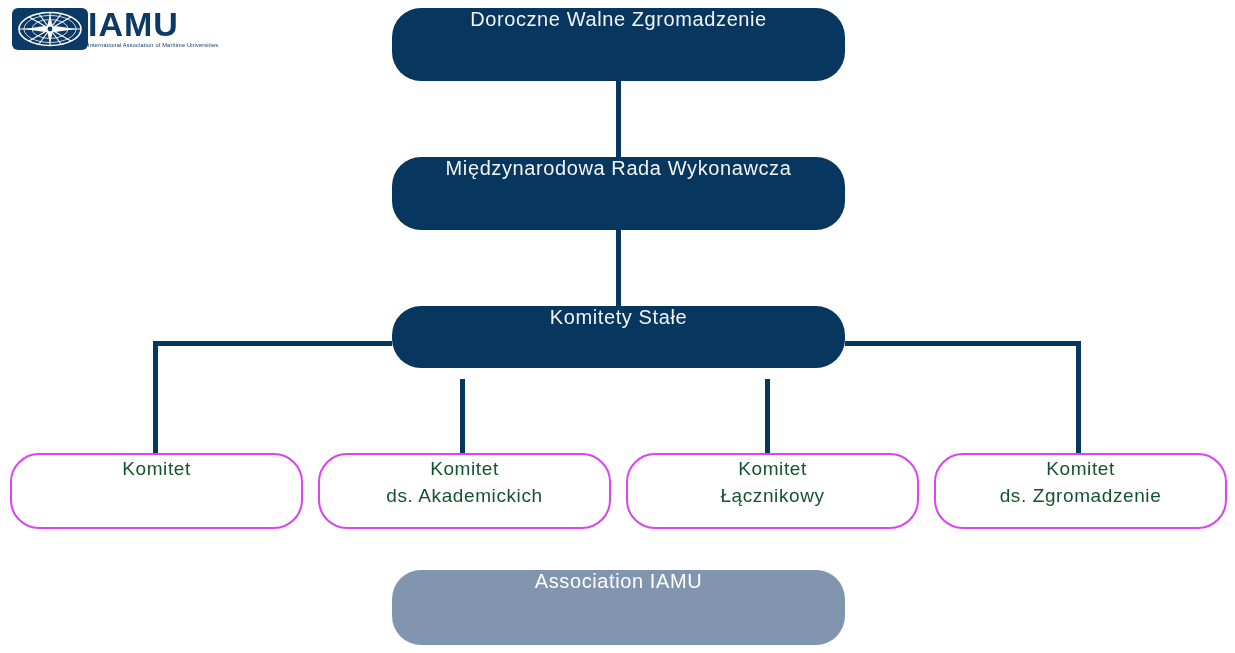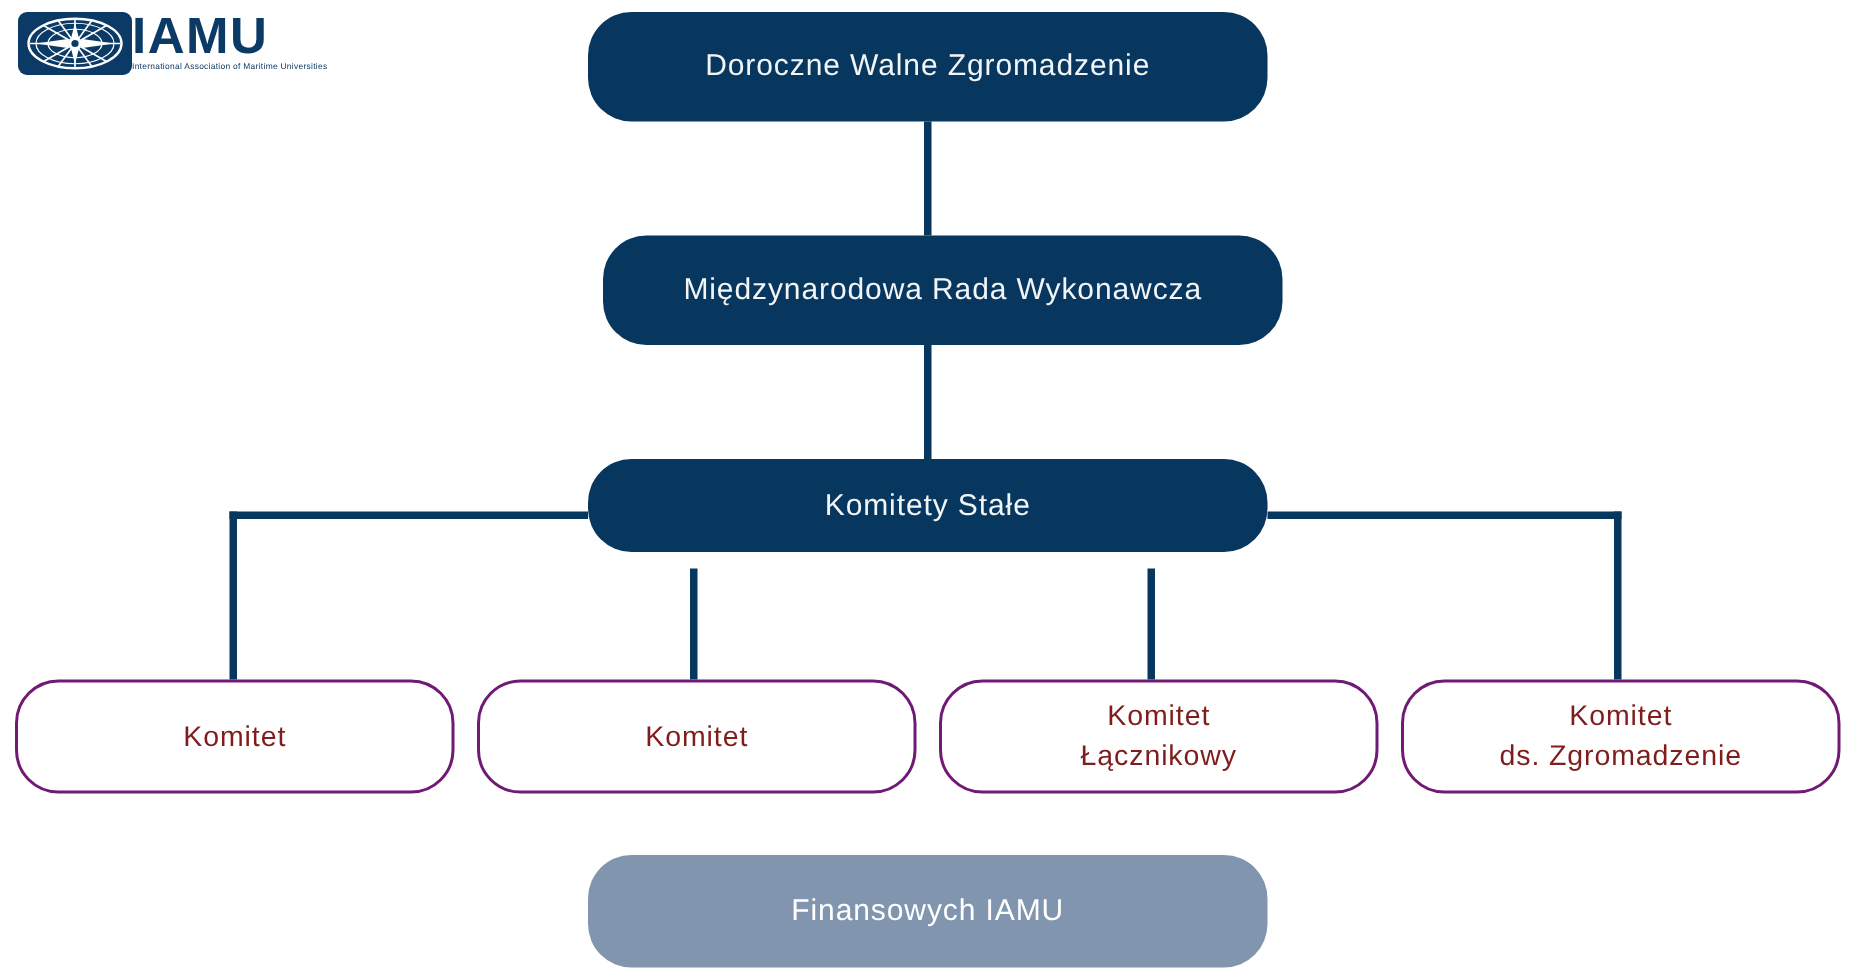--- a/index.html
+++ b/index.html
@@ -7,28 +7,28 @@
   .canvas{position:relative;width:1235px;height:653px;background:#ffffff;overflow:hidden;}
 
   
   .logo{position:absolute;left:12px;top:8px;display:flex;align-items:flex-start;}
   .logo-emblem{width:76px;height:42px;display:block;}
   .logo-textcol{margin-left:0;display:flex;flex-direction:column;align-items:flex-start;}
   .logo-acronym{color:#0b3a66;font-weight:bold;font-size:34px;line-height:32px;letter-spacing:1px;}
   .logo-tagline{color:#0b3a66;font-size:5.6px;letter-spacing:0.2px;margin-top:2px;white-space:nowrap;}
 
   
-  .node{position:absolute;display:flex;align-items:center;justify-content:center;
+  .node{position:absolute;display:flex;justify-content:center;
         text-align:center;letter-spacing:0.6px;border-radius:29px;}
   .node-dark{background:#07365e;color:#f2f4f6;font-size:20px;}
-  .node-light{background:#ffffff;border:2px solid #701a75;color:#7f1d1d;font-size:19px;line-height:27px;}
+  .node-light{background:#ffffff;border:2px solid #d946ef;color:#14532d;font-size:19px;line-height:27px;}
   .node-gray{background:#8295ae;color:#ffffff;font-size:20px;}
 
   .n-top   {left:392px;top:8px;  width:453px;height:73px;}
-  .n-mid   {left:392px;top:157px;width:453px;height:73px;margin-left:10px;}
+  .n-mid   {left:392px;top:157px;width:453px;height:73px;}
   .n-parent{left:392px;top:306px;width:453px;height:62px;}
   .n-secr  {left:392px;top:570px;width:453px;height:75px;}
 
   .n-c1{left:10px;  top:453px;width:289px;height:72px;}
   .n-c2{left:318px; top:453px;width:289px;height:72px;}
   .n-c3{left:626px; top:453px;width:289px;height:72px;}
   .n-c4{left:934px; top:453px;width:289px;height:72px;}
 
   
   .line{position:absolute;background:#07365e;}
@@ -100,34 +100,35 @@
 
   <div class="node node-light n-c1">
     <span>
       <span>Komitet</span><br>
     </span>
   </div>
 
   <div class="node node-light n-c2">
     <span>
       <span>Komitet</span><br>
+      <span>ds. Akademickich</span>
     </span>
   </div>
 
   <div class="node node-light n-c3">
     <span>
       <span>Komitet</span><br>
       <span>Łącznikowy</span>
     </span>
   </div>
 
   <div class="node node-light n-c4">
     <span>
       <span>Komitet</span><br>
       <span>ds. Zgromadzenie</span>
     </span>
   </div>
 
   <div class="node node-gray n-secr">
-    <span>Finansowych IAMU</span>
+    <span>Association IAMU</span>
   </div>
 
 </div>
 
 </body></html>

